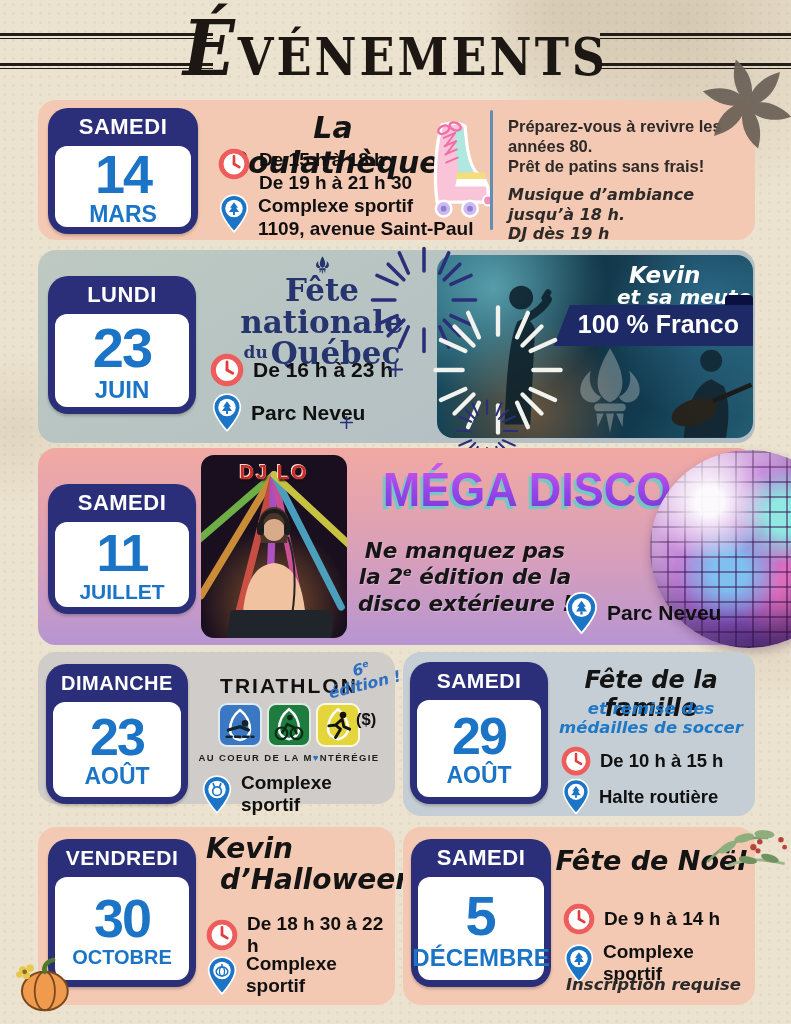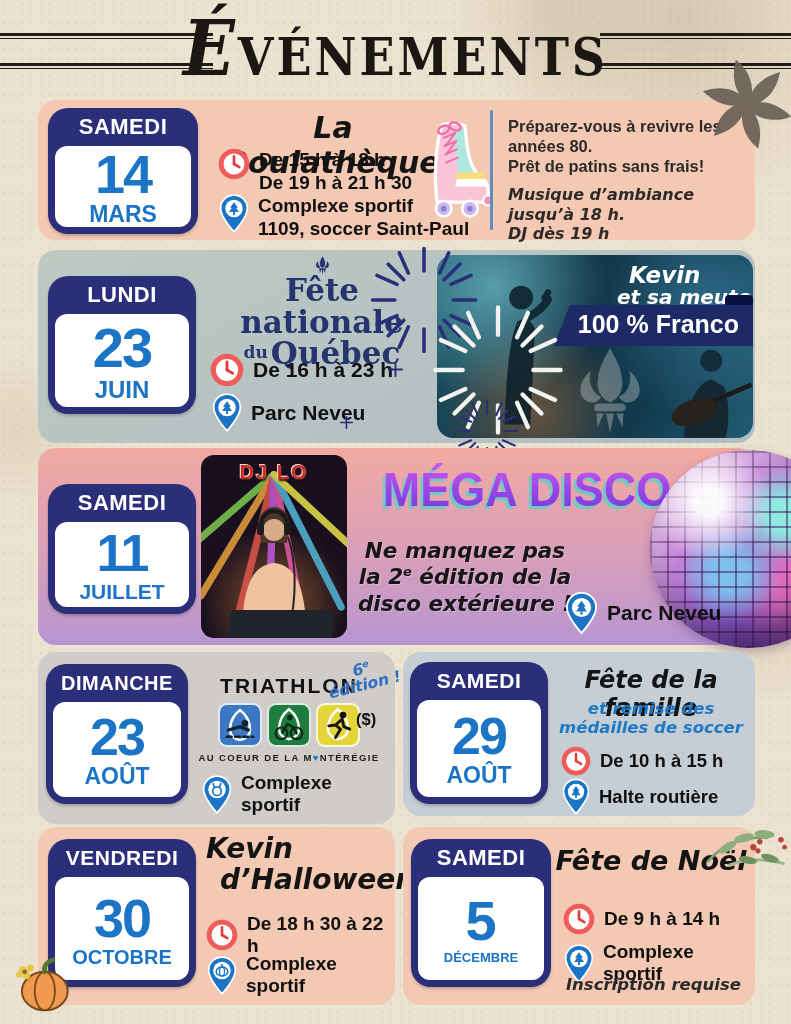--- a/index.html
+++ b/index.html
@@ -29,21 +29,21 @@
   .dl-l1{ left:0; top:33px; width:213px; }
   .dl-l2{ left:0; top:63px; width:213px; }
   .dl-r1{ left:600px; top:33px; width:191px; }
   .dl-r2{ left:600px; top:63px; width:191px; }
   .pinwheel{ position:absolute; left:692px; top:48px; width:110px; height:112px; z-index:3; opacity:.92; }
   
   .card{ position:absolute; border-radius:18px; z-index:2; }
   .card-1{ left:38px; top:100px;  width:717px; height:140px; background:#f4c9b4; }
   .card-2{ left:38px; top:250px;  width:717px; height:193px; background:linear-gradient(150deg,#bdc9c1 0%,#b6c2c3 55%,#b1bdc6 100%); }
   .card-3{ left:38px; top:448px;  width:717px; height:197px; background:linear-gradient(180deg,#f1a9a2 0%,#d89fba 55%,#b795d2 100%); }
-  .card-4{ left:38px; top:652px;  width:357px; height:172px; background:#cfccc9; }
+  .card-4{ left:38px; top:652px;  width:357px; height:152px; background:#cfccc9; }
   .card-5{ left:403px; top:652px; width:352px; height:164px; background:#c5ced5; }
   .card-6{ left:38px; top:827px;  width:357px; height:178px; background:#f4c9b4; }
   .card-7{ left:403px; top:827px; width:352px; height:178px; background:#f4c9b4; }
   
   .cal{ position:absolute; background:#2b2f7a; border-radius:20px; padding:0 7px 7px;
         display:flex; flex-direction:column; box-shadow:0 2px 3px rgba(40,30,20,.25); }
   .cal-day{ color:#fff; font-weight:800; text-align:center; font-size:22px; letter-spacing:.5px;
             height:38px; display:flex; align-items:center; justify-content:center; }
   .cal-body{ flex:1; background:#fff; border-radius:12px; display:flex; flex-direction:column;
              align-items:center; justify-content:center; line-height:1; }
@@ -351,21 +351,21 @@
         <span>De 15 h à 18 h</span>
         <span>De 19 h à 21 h 30</span>
       </div>
     </div>
     <div class="meta top-align" style="left:181px; top:94px;">
       <svg class="pin">
           <use href="#ico-pin-tree"></use>
         </svg>
       <div class="lines txt">
         <span>Complexe sportif</span>
-        <span>1109, soccer Saint-Paul</span>
+        <span>1109, avenue Saint-Paul</span>
       </div>
     </div>
     <svg class="skate">
         <use href="#sym-skate"></use>
       </svg>
     <div class="rl-div"></div>
     <div class="rl-notes">
       <span class="n">Préparez-vous à revivre les années 80.</span>
       <span class="n" style="margin-bottom:9px;">Prêt de patins sans frais!</span>
       <span class="ni">Musique d’ambiance jusqu’à 18 h.</span>
@@ -552,21 +552,21 @@
         </svg>
       <span class="txt">Complexe sportif</span>
     </div>
   </section>
 
   <section class="card card-7">
     <div class="cal" style="left:8px; top:12px; width:140px; height:148px;">
       <div class="cal-day">SAMEDI</div>
       <div class="cal-body">
         <div class="cal-num" style="font-size:56px; letter-spacing:0;">5</div>
-        <div class="cal-month" style="font-size:13px;">DÉCEMBRE</div>
+        <div class="cal-month" style="font-size:24px;">DÉCEMBRE</div>
       </div>
     </div>
     <h2 class="ev-title no-title">Fête de Noël</h2>
     <div class="meta" style="left:160px; top:76px;">
       <svg class="clk">
           <use href="#ico-clock"></use>
         </svg>
       <span class="txt">De 9 h à 14 h</span>
     </div>
     <div class="meta" style="left:161px; top:114px;">

